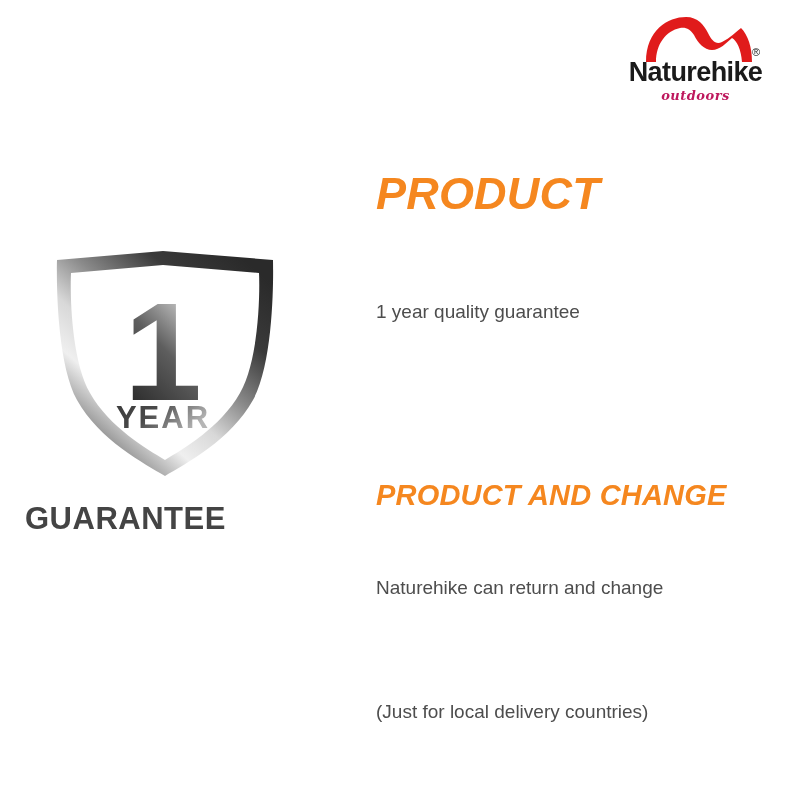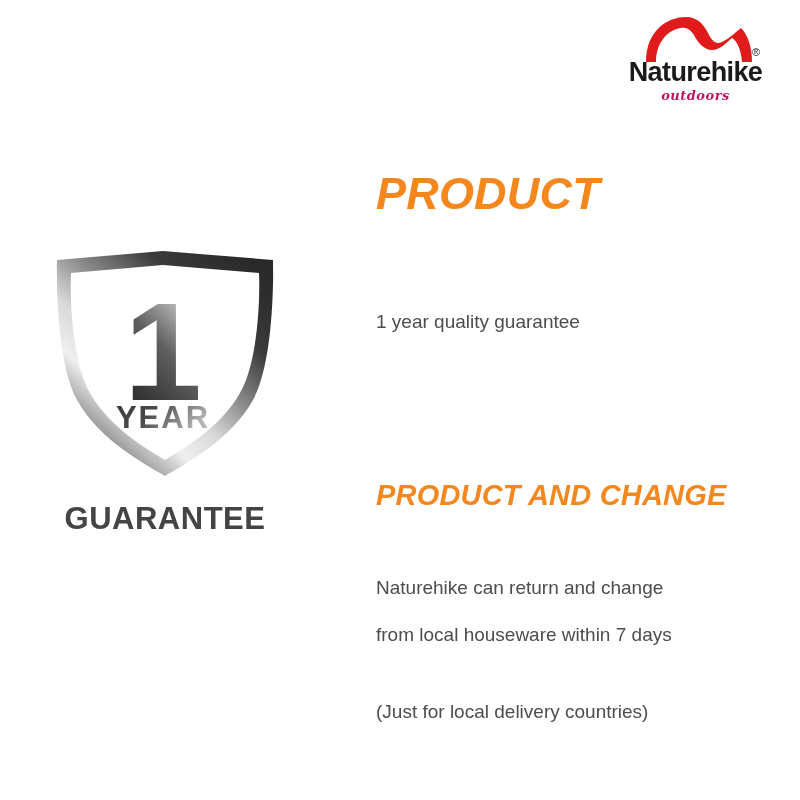--- a/index.html
+++ b/index.html
@@ -88,21 +88,21 @@
     width: 240px;
     height: 235px;
   }
   #badge svg { display: block; }
 
   #guarantee-label {
     position: absolute;
     left: 25px;
     top: 501px;
     width: 280px;
-    text-align: center;
+    text-align: left;
     font-size: 31px;
     font-weight: bold;
     color: #444444;
     letter-spacing: 0.5px;
   }
 
   
   .heading-orange {
     position: absolute;
     left: 376px;
@@ -115,21 +115,21 @@
   #plan-title-l2 { top: 200px; font-size: 35px; letter-spacing: 0.2px; }
   #return-title  { top: 479px; font-size: 29px; letter-spacing: 0.2px; }
 
   .body-line {
     position: absolute;
     left: 376px;
     font-size: 19px;
     color: #4d4d4d;
     white-space: nowrap;
   }
-  #plan-b1   { top: 311px; }
+  #plan-b1   { top: 301px; }
   #plan-b2   { top: 349px; }
   #return-b1 { top: 577px; }
   #return-b2 { top: 624px; }
   #return-b3 { top: 701px; }
 </style>
 </head>
 <body>
 
 <div id="page">
 
@@ -181,16 +181,15 @@
 
   <div id="guarantee-label">GUARANTEE</div>
 
   <div id="plan-title-l1" class="heading-orange">PRODUCT</div>
 
   <div id="plan-b1" class="body-line">1 year quality guarantee</div>
 
   <div id="return-title" class="heading-orange">PRODUCT AND CHANGE</div>
 
   <div id="return-b1" class="body-line">Naturehike can return and change</div>
-  <div id="return-b2" class="body-line">from local houseware within 7 days</div>
   <div id="return-b3" class="body-line">(Just for local delivery countries)</div>
 
 </div>
 
 </body></html>

